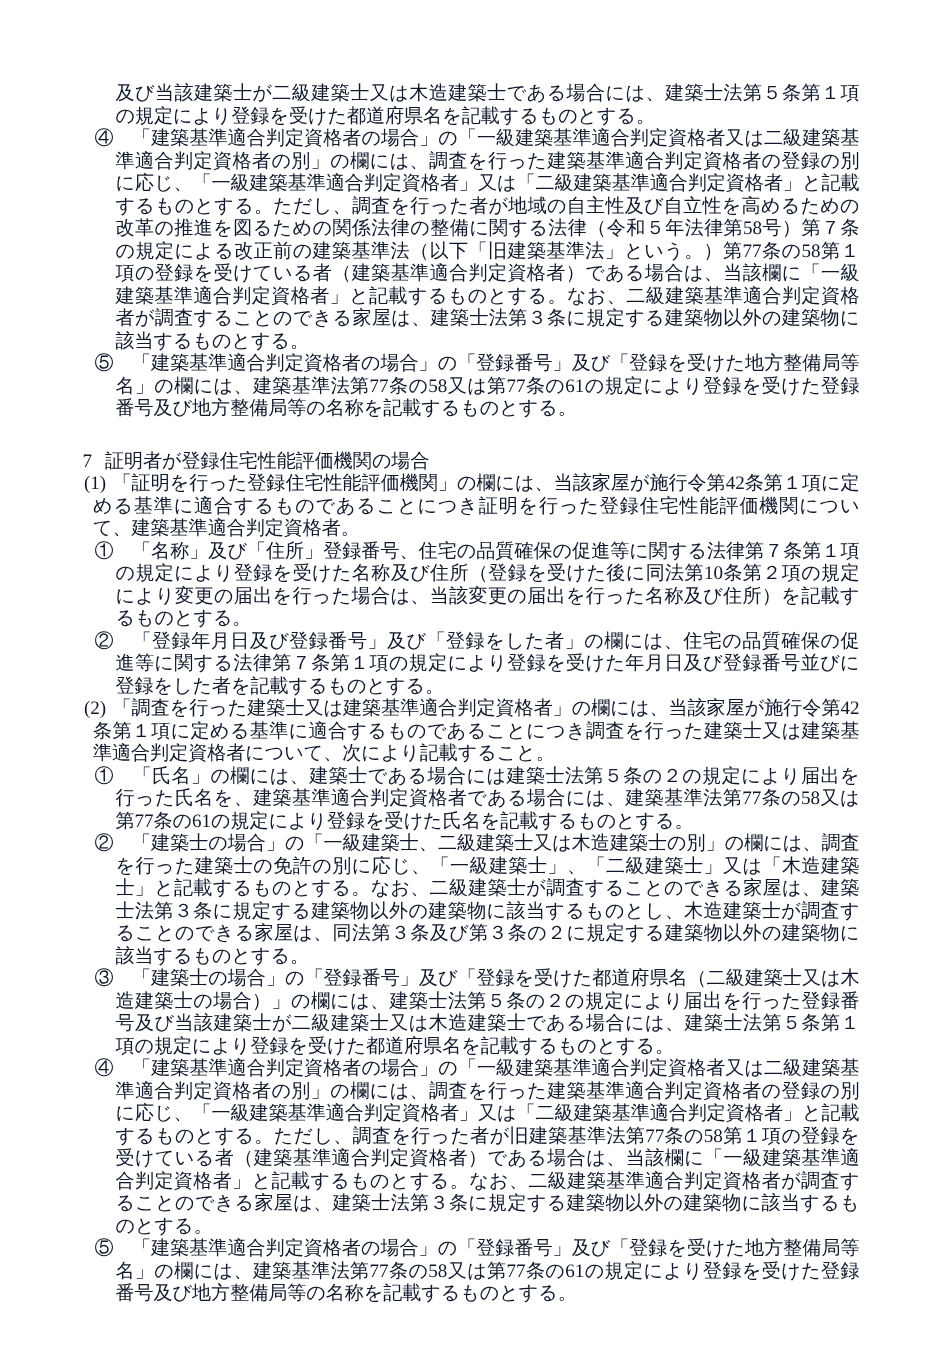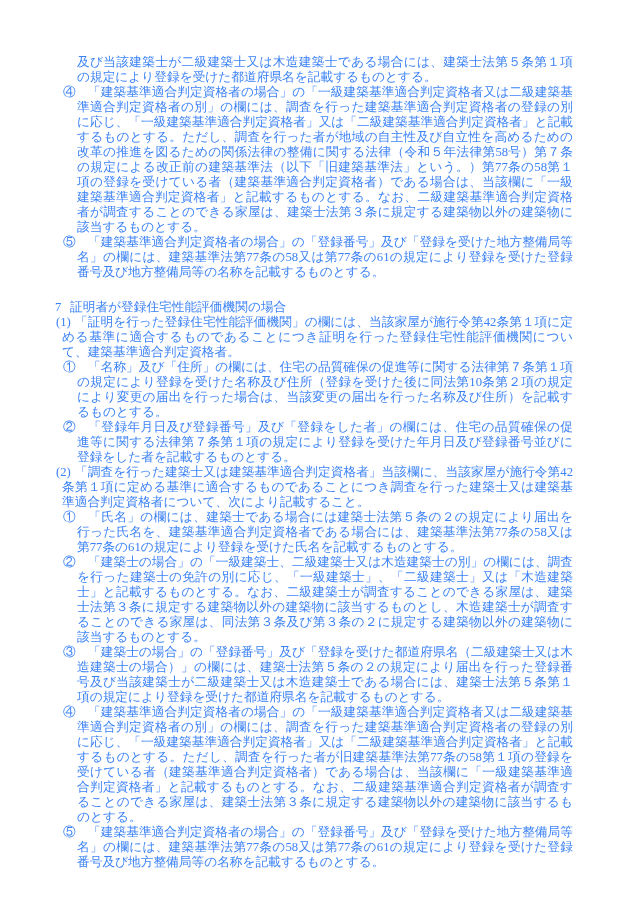--- a/index.html
+++ b/index.html
@@ -17,21 +17,21 @@
     width: 630px;
     height: 903px;
     background: #ffffff;
     padding: 55px 57px 0 55px;
   }
   .doc-body {
     width: 518px;
     font-family: "Liberation Serif", "DejaVu Serif", serif;
     font-size: 12.7px;
     line-height: 15px;
-    color: #3b82f6;
+    color: #0f172a;
     text-align: justify;
     text-justify: inter-character;
   }
   p.para {
     margin: 0;
     padding: 0;
   }
   
   p.t-cont {
     padding-left: 22px;
@@ -64,22 +64,22 @@
 </head>
 <body>
 
 <div class="page">
   <div class="doc-body" id="doc-body">
       <p class="para t-cont"><span>及び当該建築士が二級建築士又は木造建築士である場合には、建築士法第５条第１項の規定により登録を受けた都道府県名を記載するものとする。</span></p>
       <p class="para t-circ"><span class="marker">④</span><span>「建築基準適合判定資格者の場合」の「一級建築基準適合判定資格者又は二級建築基準適合判定資格者の別」の欄には、調査を行った建築基準適合判定資格者の登録の別に応じ、「一級建築基準適合判定資格者」又は「二級建築基準適合判定資格者」と記載するものとする。ただし、調査を行った者が地域の自主性及び自立性を高めるための改革の推進を図るための関係法律の整備に関する法律（令和５年法律第58号）第７条の規定による改正前の建築基準法（以下「旧建築基準法」という。）第77条の58第１項の登録を受けている者（建築基準適合判定資格者）である場合は、当該欄に「一級建築基準適合判定資格者」と記載するものとする。なお、二級建築基準適合判定資格者が調査することのできる家屋は、建築士法第３条に規定する建築物以外の建築物に該当するものとする。</span></p>
       <p class="para t-circ"><span class="marker">⑤</span><span>「建築基準適合判定資格者の場合」の「登録番号」及び「登録を受けた地方整備局等名」の欄には、建築基準法第77条の58又は第77条の61の規定により登録を受けた登録番号及び地方整備局等の名称を記載するものとする。</span></p>
       <p class="para t-num"><span class="marker">7</span><span>証明者が登録住宅性能評価機関の場合</span></p>
       <p class="para t-paren"><span class="marker">(1)</span><span>「証明を行った登録住宅性能評価機関」の欄には、当該家屋が施行令第42条第１項に定める基準に適合するものであることにつき証明を行った登録住宅性能評価機関について、建築基準適合判定資格者。</span></p>
-      <p class="para t-circ"><span class="marker">①</span><span>「名称」及び「住所」の欄には、住宅の品質確保の促進等に関する法律第７条第１項の規定により登録を受けた名称及び住所（登録を受けた後に同法第10条第２項の規定により変更の届出を行った場合は、当該変更の届出を行った名称及び住所）を記載するものとする。</span></p>
+      <p class="para t-circ"><span class="marker">①</span><span>「名称」及び「住所」登録番号、住宅の品質確保の促進等に関する法律第７条第１項の規定により登録を受けた名称及び住所（登録を受けた後に同法第10条第２項の規定により変更の届出を行った場合は、当該変更の届出を行った名称及び住所）を記載するものとする。</span></p>
       <p class="para t-circ"><span class="marker">②</span><span>「登録年月日及び登録番号」及び「登録をした者」の欄には、住宅の品質確保の促進等に関する法律第７条第１項の規定により登録を受けた年月日及び登録番号並びに登録をした者を記載するものとする。</span></p>
-      <p class="para t-paren"><span class="marker">(2)</span><span>「調査を行った建築士又は建築基準適合判定資格者」当該欄に、当該家屋が施行令第42条第１項に定める基準に適合するものであることにつき調査を行った建築士又は建築基準適合判定資格者について、次により記載すること。</span></p>
+      <p class="para t-paren"><span class="marker">(2)</span><span>「調査を行った建築士又は建築基準適合判定資格者」の欄には、当該家屋が施行令第42条第１項に定める基準に適合するものであることにつき調査を行った建築士又は建築基準適合判定資格者について、次により記載すること。</span></p>
       <p class="para t-circ"><span class="marker">①</span><span>「氏名」の欄には、建築士である場合には建築士法第５条の２の規定により届出を行った氏名を、建築基準適合判定資格者である場合には、建築基準法第77条の58又は第77条の61の規定により登録を受けた氏名を記載するものとする。</span></p>
       <p class="para t-circ"><span class="marker">②</span><span>「建築士の場合」の「一級建築士、二級建築士又は木造建築士の別」の欄には、調査を行った建築士の免許の別に応じ、「一級建築士」、「二級建築士」又は「木造建築士」と記載するものとする。なお、二級建築士が調査することのできる家屋は、建築士法第３条に規定する建築物以外の建築物に該当するものとし、木造建築士が調査することのできる家屋は、同法第３条及び第３条の２に規定する建築物以外の建築物に該当するものとする。</span></p>
       <p class="para t-circ"><span class="marker">③</span><span>「建築士の場合」の「登録番号」及び「登録を受けた都道府県名（二級建築士又は木造建築士の場合）」の欄には、建築士法第５条の２の規定により届出を行った登録番号及び当該建築士が二級建築士又は木造建築士である場合には、建築士法第５条第１項の規定により登録を受けた都道府県名を記載するものとする。</span></p>
       <p class="para t-circ"><span class="marker">④</span><span>「建築基準適合判定資格者の場合」の「一級建築基準適合判定資格者又は二級建築基準適合判定資格者の別」の欄には、調査を行った建築基準適合判定資格者の登録の別に応じ、「一級建築基準適合判定資格者」又は「二級建築基準適合判定資格者」と記載するものとする。ただし、調査を行った者が旧建築基準法第77条の58第１項の登録を受けている者（建築基準適合判定資格者）である場合は、当該欄に「一級建築基準適合判定資格者」と記載するものとする。なお、二級建築基準適合判定資格者が調査することのできる家屋は、建築士法第３条に規定する建築物以外の建築物に該当するものとする。</span></p>
       <p class="para t-circ"><span class="marker">⑤</span><span>「建築基準適合判定資格者の場合」の「登録番号」及び「登録を受けた地方整備局等名」の欄には、建築基準法第77条の58又は第77条の61の規定により登録を受けた登録番号及び地方整備局等の名称を記載するものとする。</span></p>
     </div>
 </div>
 
 </body></html>

